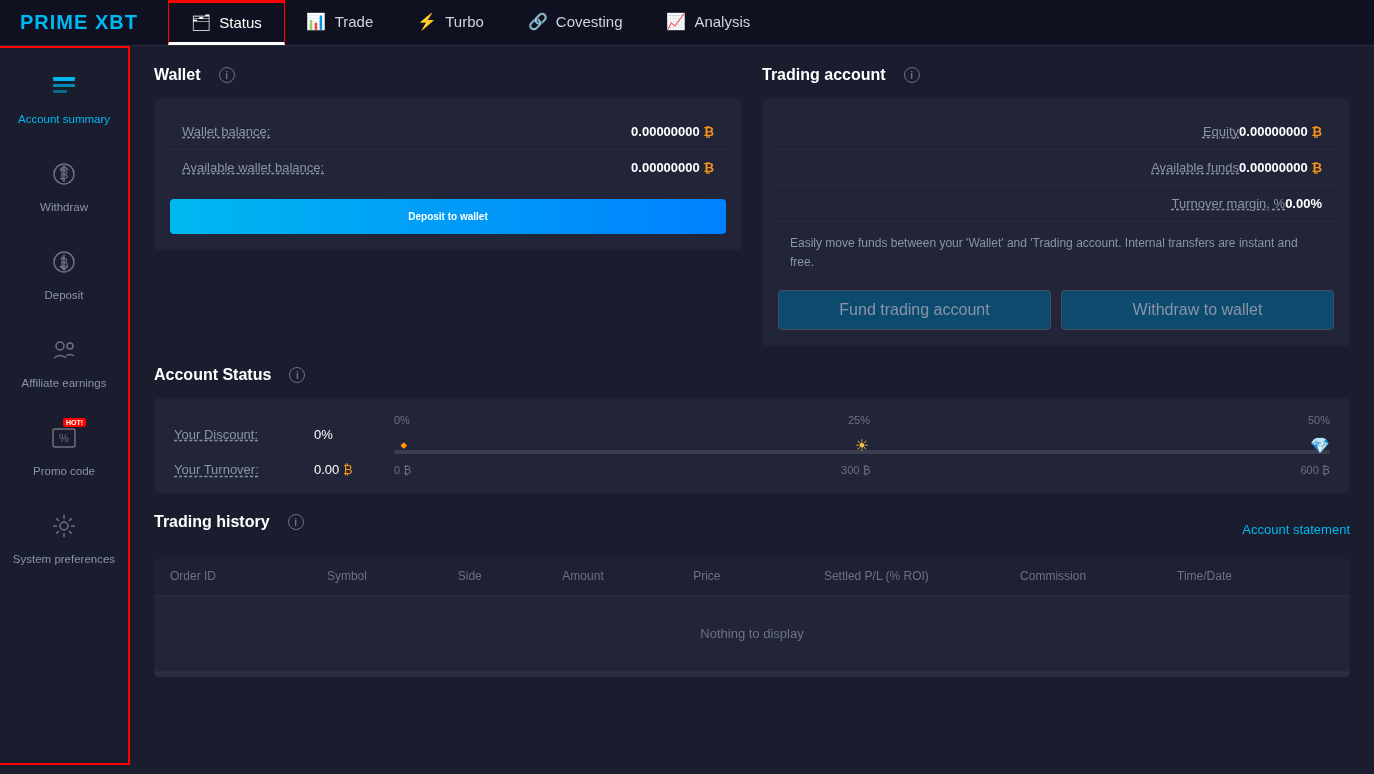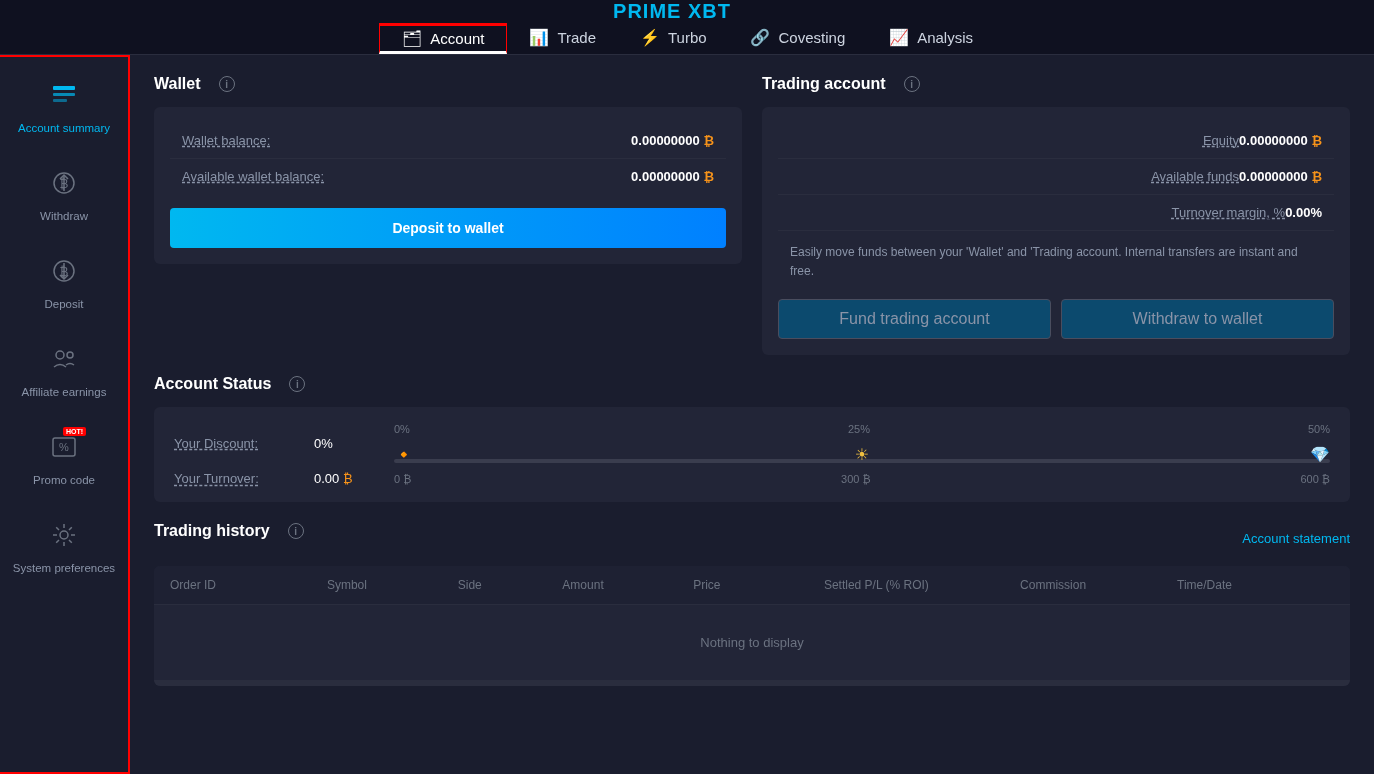--- a/index.html
+++ b/index.html
@@ -10,24 +10,23 @@
       width: 1374px;
       min-height: 774px;
       overflow: hidden;
     }
 
     
     .top-nav {
       display: flex;
       align-items: center;
       background: #0f1120;
-      height: 55px;
+      height: 46px;
       padding: 0 20px;
       border-bottom: 1px solid #2a2d3e;
-      flex-direction: column;
     }
     .logo {
       font-size: 20px;
       font-weight: 700;
       color: #fff;
       margin-right: 30px;
       letter-spacing: 1px;
     }
     .logo span { color: #00b8f0; }
     .nav-items {
@@ -175,21 +174,21 @@
       font-weight: 600;
     }
     .btc-symbol { color: #f7931a; }
 
     .deposit-btn {
       display: block;
       width: 100%;
       padding: 12px;
       background: linear-gradient(90deg, #00b8f0, #0080ff);
       color: #fff;
-      font-size: 14px;
+      font-size: 10px;
       font-weight: 600;
       border: none;
       border-radius: 4px;
       cursor: pointer;
       margin-top: 14px;
       text-align: center;
     }
 
     
     .trading-row {
@@ -358,21 +357,21 @@
 </head>
 <body>
 
 <div class="top-nav">
   <div class="logo">
     <span>PRIME</span><span style="color:#00b8f0"> XBT</span>
   </div>
   <nav class="nav-items">
     <div class="nav-item active">
       <span class="nav-icon">🗂</span>
-      <span>Account</span>
+      <span>Status</span>
     </div>
     <div class="nav-item">
       <span class="nav-icon">📊</span>
       <span>Trade</span>
     </div>
     <div class="nav-item">
       <span class="nav-icon">⚡</span>
       <span>Turbo</span>
     </div>
     <div class="nav-item">

